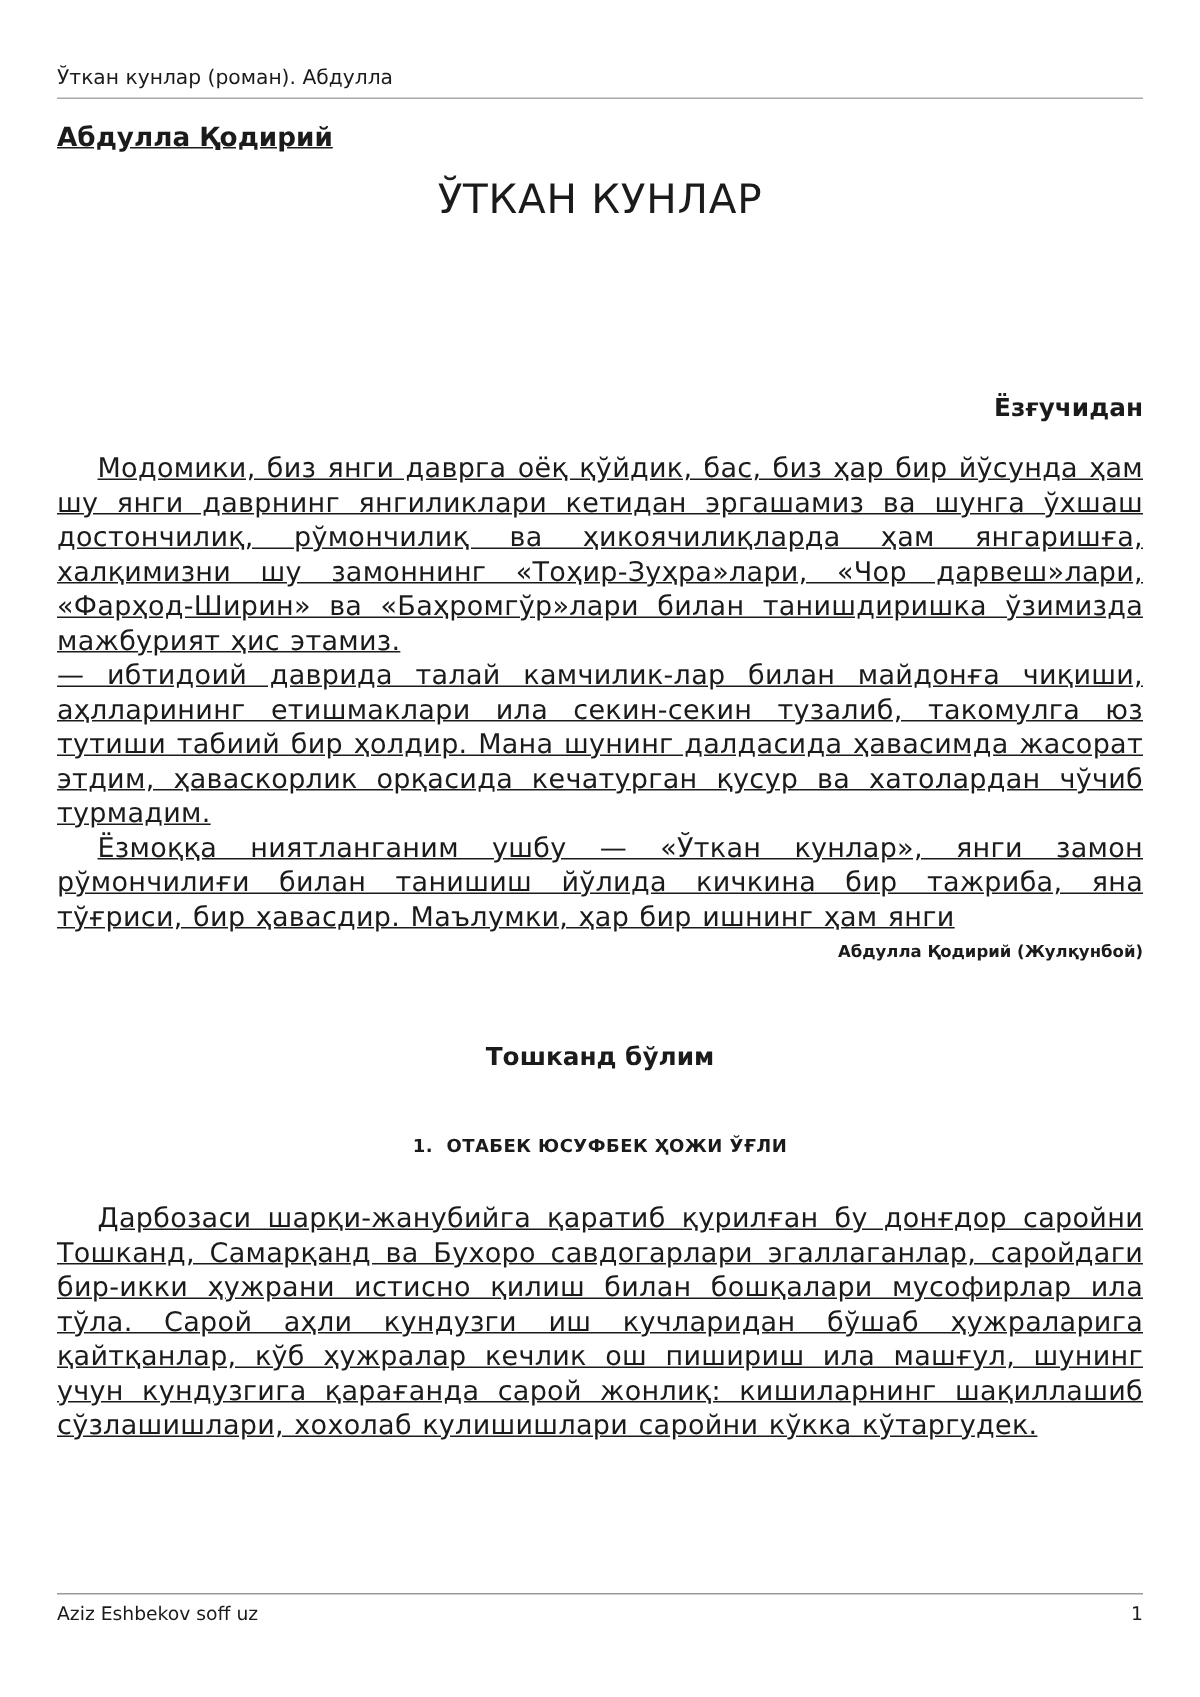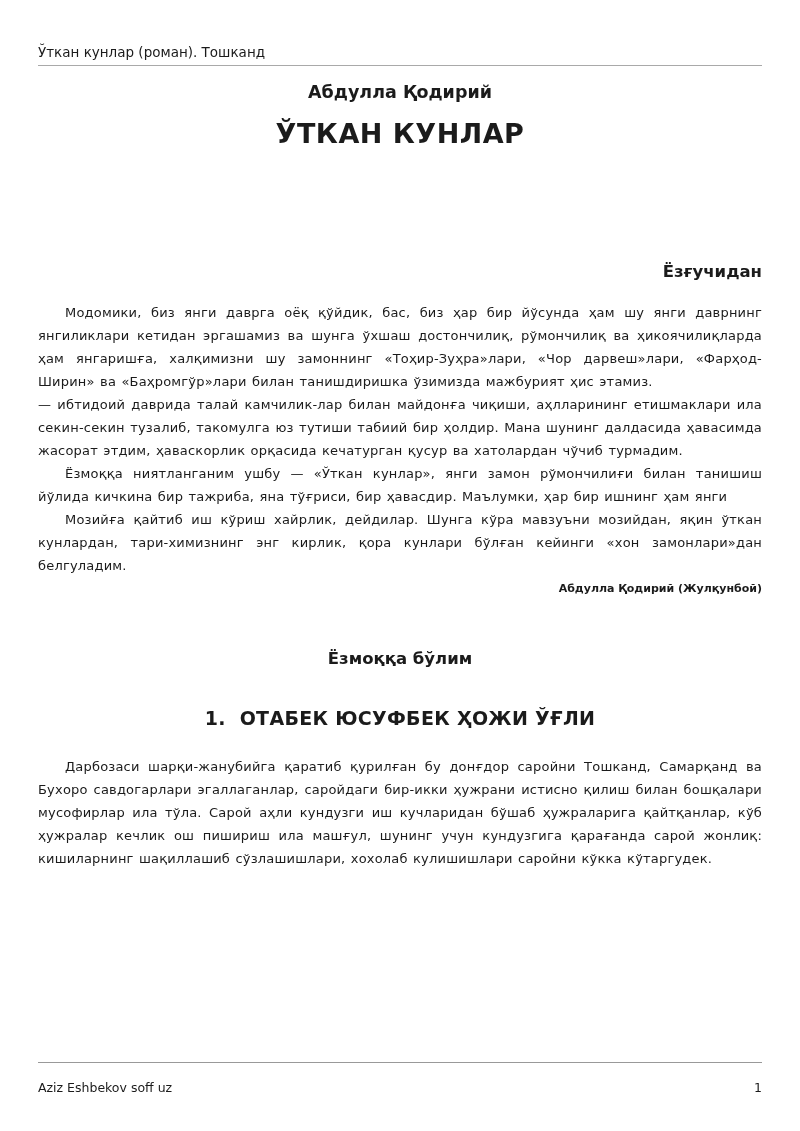--- a/index.html
+++ b/index.html
@@ -22,51 +22,52 @@
   .running-header {
     margin-top: 44px;
     font-size: 13.5px;
     line-height: 17px;
     color: #1b1b1b;
     padding-bottom: 4px;
     border-bottom: 1px solid #a9a9a9;
   }
   .author-name {
     margin-top: 15px;
-    text-align: center;
     font-weight: bold;
     font-size: 17.5px;
     line-height: 22px;
+    text-decoration: underline;
   }
   .book-title {
     margin-top: 14px;
     text-align: center;
-    font-weight: bold;
+    font-weight: normal;
     font-size: 27px;
     line-height: 34px;
     letter-spacing: 0.5px;
   }
   .foreword-heading {
     margin-top: 110px;
     text-align: right;
     font-weight: bold;
     font-size: 16.5px;
     line-height: 22px;
   }
   .text-block {
     margin-top: 18px;
   }
   .para {
     margin: 0;
-    font-size: 13px;
+    font-size: 18px;
     line-height: 23px;
     text-align: justify;
     text-indent: 27px;
     letter-spacing: 0.2px;
     word-spacing: 1px;
+    text-decoration: underline;
   }
   .para.no-indent {
     text-indent: 0;
   }
   .signature {
     margin: 0;
     font-size: 11px;
     line-height: 23px;
     font-weight: bold;
     text-align: right;
@@ -75,64 +76,63 @@
     margin-top: 48px;
     text-align: center;
     font-weight: bold;
     font-size: 16.5px;
     line-height: 22px;
   }
   .chapter-title {
     margin-top: 37px;
     text-align: center;
     font-weight: bold;
-    font-size: 19px;
+    font-size: 12px;
     line-height: 22px;
     letter-spacing: 0.3px;
   }
   .chapter-text {
     margin-top: 26px;
   }
   .page-footer {
     position: absolute;
     left: 38px;
     right: 38px;
     top: 1062px;
     border-top: 1px solid #999999;
-    padding-top: 17px;
+    padding-top: 5px;
     display: flex;
     justify-content: space-between;
     align-items: baseline;
     font-size: 12.5px;
     line-height: 16px;
     color: #1b1b1b;
   }
 </style>
 </head>
 <body>
 
 <div class="page">
 
-  <div class="running-header">Ўткан кунлар (роман). Тошканд</div>
+  <div class="running-header">Ўткан кунлар (роман). Абдулла</div>
 
   <div class="author-name">Абдулла Қодирий</div>
 
   <div class="book-title">ЎТКАН КУНЛАР</div>
 
   <div class="foreword-heading">Ёзғучидан</div>
 
   <div class="text-block">
     <p class="para">Модомики, биз янги даврга оёқ қўйдик, бас, биз ҳар бир йўсунда ҳам шу янги даврнинг янгиликлари кетидан эргашамиз ва шунга ўхшаш достончилиқ, рўмончилиқ ва ҳикоячилиқларда ҳам янгаришға, халқимизни шу замоннинг «Тоҳир-Зуҳра»лари, «Чор дарвеш»лари, «Фарҳод-Ширин» ва «Баҳромгўр»лари билан танишдиришка ўзимизда мажбурият ҳис этамиз.</p>
     <p class="para no-indent">— ибтидоий даврида талай камчилик-лар билан майдонға чиқиши, аҳлларининг етишмаклари ила секин-секин тузалиб, такомулга юз тутиши табиий бир ҳолдир. Мана шунинг далдасида ҳавасимда жасорат этдим, ҳаваскорлик орқасида кечатурган қусур ва хатолардан чўчиб турмадим.</p>
     <p class="para">Ёзмоққа ниятланганим ушбу — «Ўткан кунлар», янги замон рўмончилиғи билан танишиш йўлида кичкина бир тажриба, яна тўғриси, бир ҳавасдир. Маълумки, ҳар бир ишнинг ҳам янги</p>
-    <p class="para">Мозийға қайтиб иш кўриш хайрлик, дейдилар. Шунга кўра мавзуъни мозийдан, яқин ўткан кунлардан, тари-химизнинг энг кирлик, қора кунлари бўлған кейинги «хон замонлари»дан белгуладим.</p>
     <p class="signature">Абдулла Қодирий (Жулқунбой)</p>
   </div>
 
-  <div class="part-heading">Ёзмоққа бўлим</div>
+  <div class="part-heading">Тошканд бўлим</div>
 
   <div class="chapter-title">1.&nbsp; ОТАБЕК ЮСУФБЕК ҲОЖИ ЎҒЛИ</div>
 
   <div class="text-block chapter-text">
     <p class="para">Дарбозаси шарқи-жанубийга қаратиб қурилған бу донғдор саройни Тошканд, Самарқанд ва Бухоро савдогарлари эгаллаганлар, саройдаги бир-икки ҳужрани истисно қилиш билан бошқалари мусофирлар ила тўла. Сарой аҳли кундузги иш кучларидан бўшаб ҳужраларига қайтқанлар, кўб ҳужралар кечлик ош пишириш ила машғул, шунинг учун кундузгига қарағанда сарой жонлиқ: кишиларнинг шақиллашиб сўзлашишлари, хохолаб кулишишлари саройни кўкка кўтаргудек.</p>
   </div>
 
   <div class="page-footer">
     <span>Aziz Eshbekov soff uz</span>
     <span>1</span>

